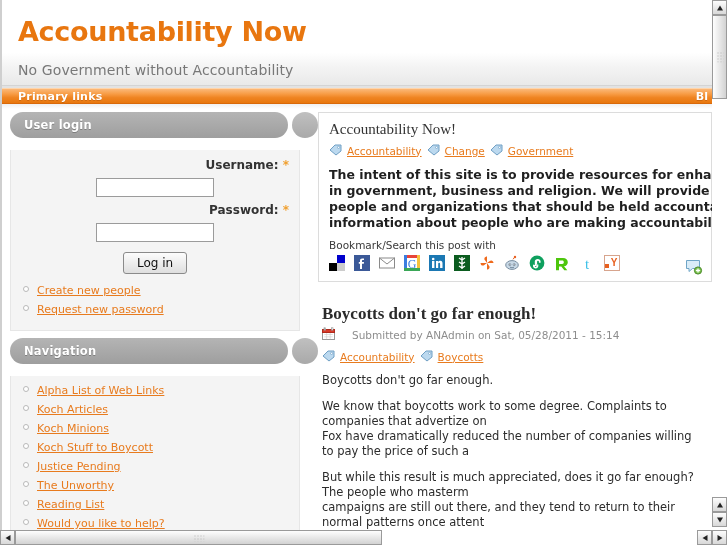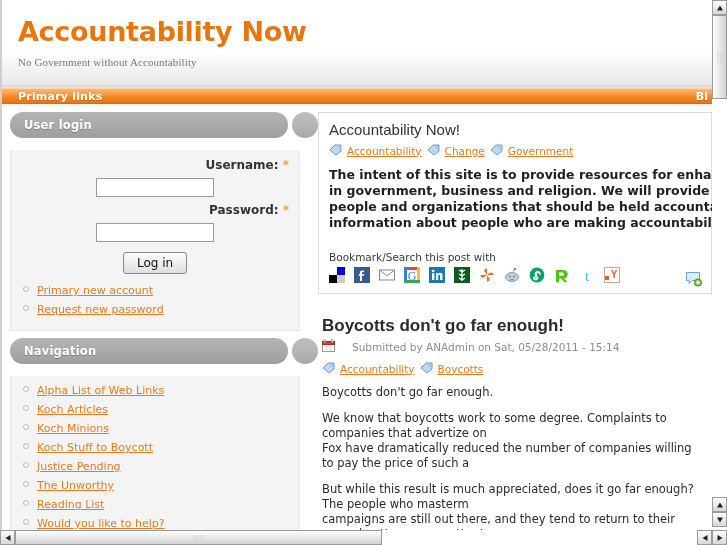--- a/index.html
+++ b/index.html
@@ -39,24 +39,23 @@
     color: #e8760f;
     font-size: 27px;
     font-weight: bold;
     letter-spacing: -0.3px;
     line-height: 1.05;
     margin: 0;
     font-family: "DejaVu Sans", "Liberation Sans", sans-serif;
   }
   #site-slogan {
     color: #787878;
-    font-size: 11px;
-    margin-top: 10px;
+    font-size: 14px;
+    margin-top: 16px;
     letter-spacing: 0.1px;
-    font-family: Liberation Serif, serif;
   }
   #header-rule {
     height: 3px;
     background: #e2e2e2;
     border-top: 1px solid #d4d4d4;
   }
   
   #primary-links {
     position: relative;
     height: 16px;
@@ -197,21 +196,21 @@
     padding: 8px 10px 10px 10px;
     margin-bottom: 14px;
     position: relative;
   }
   .node.plain { border: none; padding-left: 4px; }
   .node-title {
     font-size: 15px;
     color: #333333;
     margin: 0 0 3px 0;
     font-weight: normal;
-    font-family: Liberation Sans, sans-serif;
+    font-family: Liberation Serif, serif;
   }
   .node-title.big {
     font-size: 17px;
     font-weight: bold;
     color: #2b2b2b;
   }
   .submitted {
     font-size: 10.5px;
     color: #8d8d8d;
     margin: 2px 0 5px 0;
@@ -242,21 +241,21 @@
     font-weight: bold;
     font-size: 12.5px;
     line-height: 16px;
     color: #1f1f1f;
     margin-bottom: 0;
   }
   .node-body a { color: #e87b1e; text-decoration: underline; }
   .bookmark-label {
     font-size: 10.5px;
     color: #3a3a3a;
-    margin: 20px 0 4px 0;
+    margin: 8px 0 4px 0;
   }
   .bookmark-row { display: flex; align-items: center; gap: 9px; }
   .bm { width: 16px; height: 16px; display: block; }
   .comment-icon {
     position: absolute;
     right: 8px; bottom: 6px;
     width: 18px; height: 16px;
   }
   
   .sb-track-v {
@@ -357,21 +356,21 @@
               <input class="text-input" type="password" value="" style="">
             </div>
 
             <div class="login-btn-wrap">
               <button class="login-btn">Log in</button>
             </div>
 
             <ul class="menu">
               <li>
                 <span class="bullet"></span>
-                <a href="#">Primary new account</a>
+                <a href="#">Create new people</a>
               </li>
               <li>
                 <span class="bullet"></span>
                 <a href="#">Request new password</a>
               </li>
             </ul>
           </div>
         </div>
 
         <div class="block">

